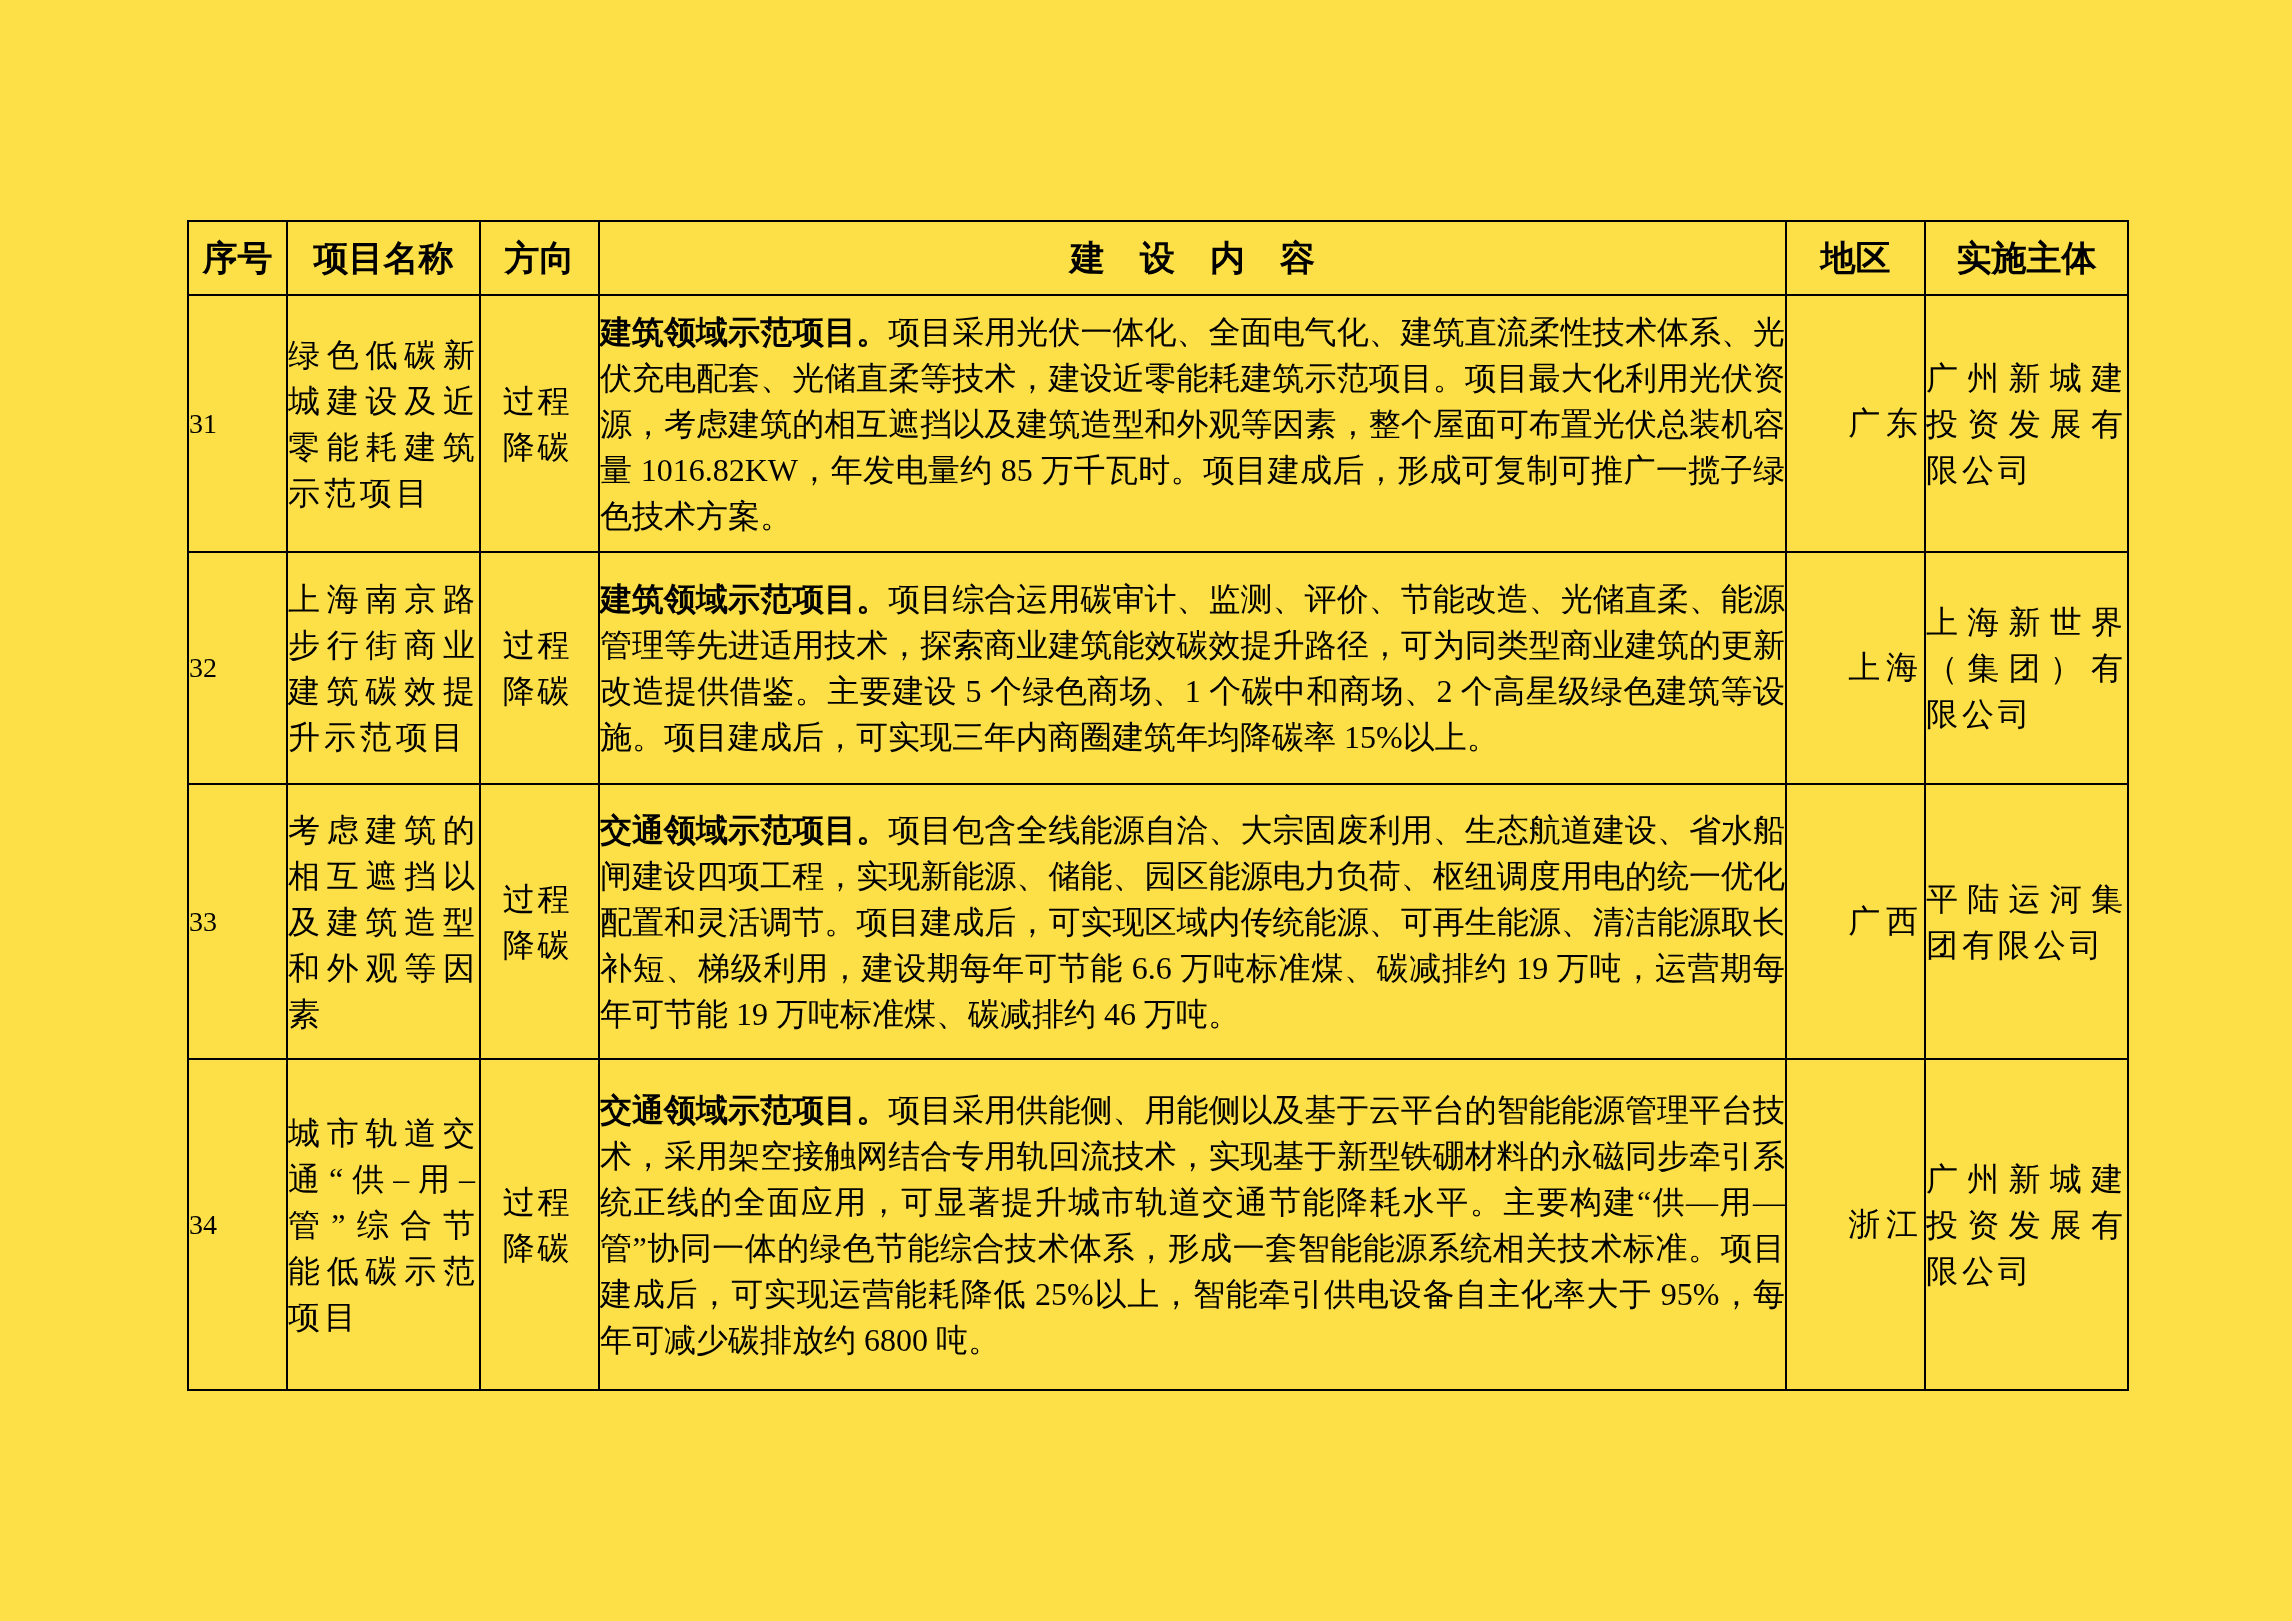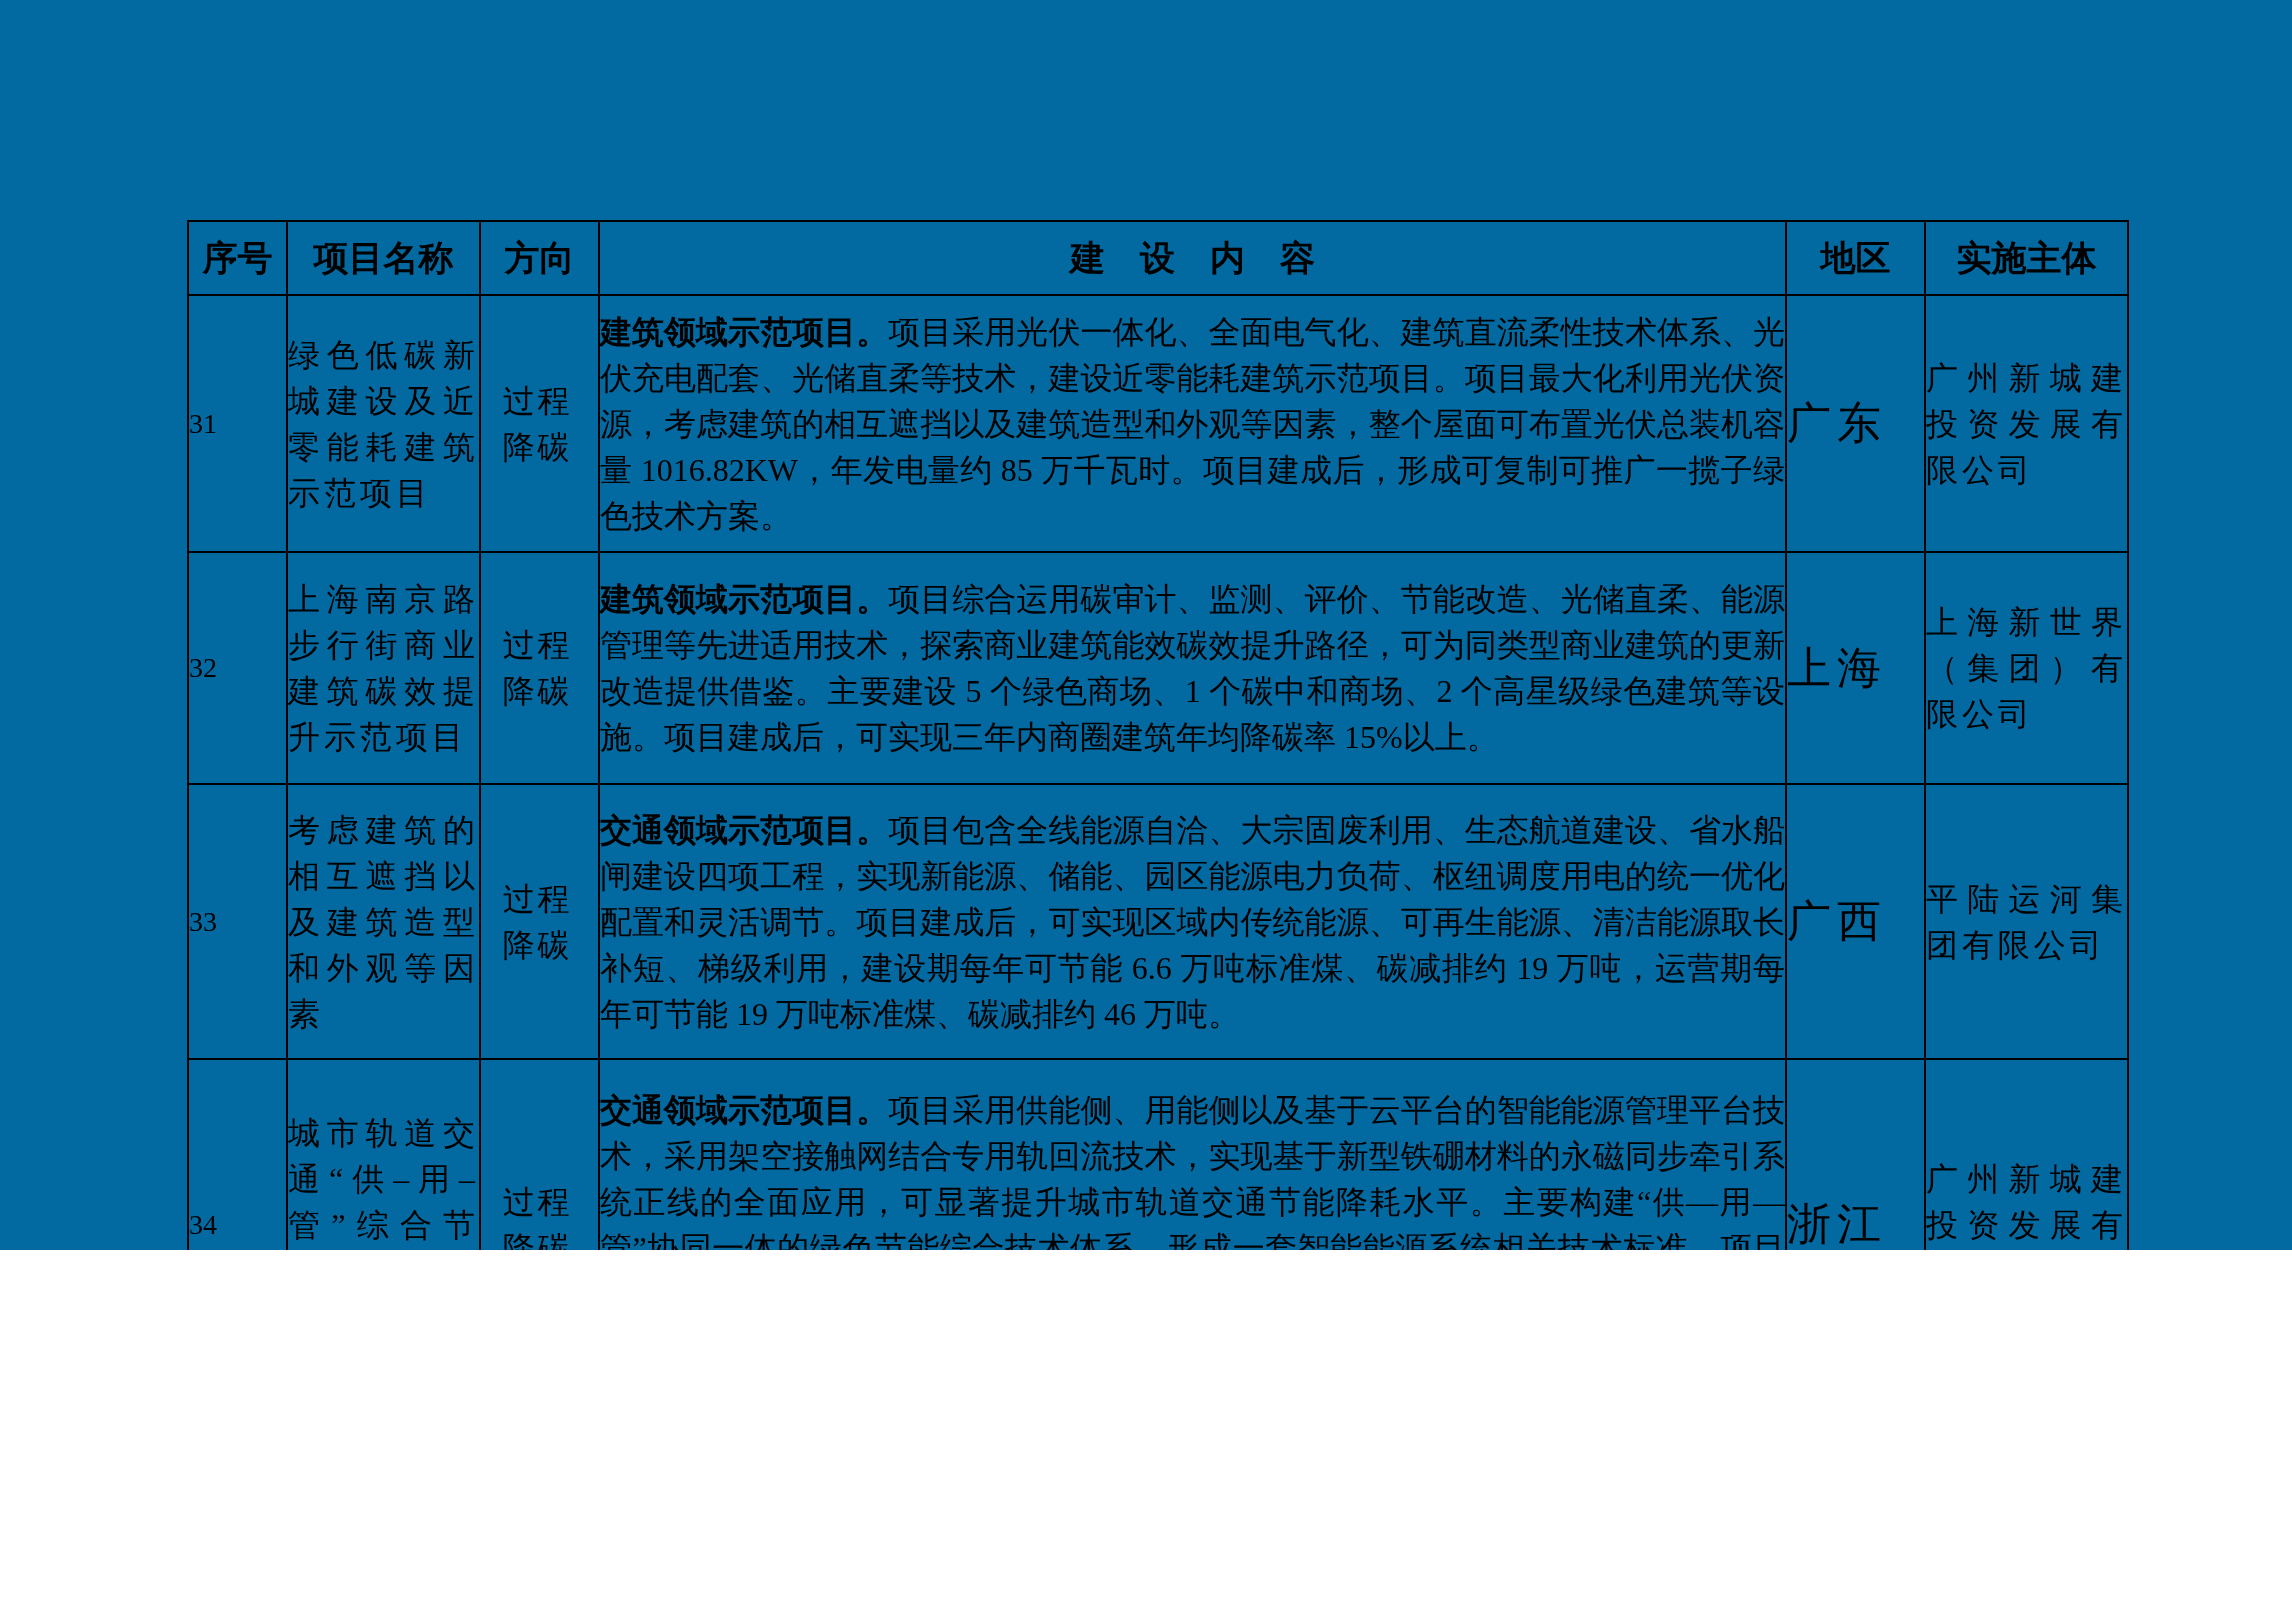--- a/index.html
+++ b/index.html
@@ -1,20 +1,20 @@
 <!DOCTYPE html>
 <html><head>
 <meta charset="utf-8">
 <style>
   html,body{margin:0;padding:0;background:#ffffff;}
   .page{
     position:relative;
     width:2293px;
-    height:1250px;
-    background:#0369a1;
+    height:1621px;
+    background:#fde047;
     overflow:hidden;
     font-family:"Liberation Serif","DejaVu Serif",serif;
     color:#000;
   }
   .table-wrap{
     position:absolute;
     left:187px;
     top:220px;
     width:1940px;
   }
@@ -81,23 +81,23 @@
     padding:0 9.8px 0 11.8px;
     text-align:justify;
     text-justify:inter-ideograph;
   }
   td.content .lead{
     font-family:"Liberation Sans","DejaVu Sans",sans-serif;
     font-weight:700;
     margin-top:16px;
   }
   td.region{
-    font-size:44px;
+    font-size:32px;
     letter-spacing:5.9px;
-    text-align:left;
+    text-align:right;
     white-space:nowrap;
   }
   td.entity{
     font-size:32px;
     line-height:46px;
     letter-spacing:3.9px;
     padding:0 5.9px;
     text-align:justify;
     text-justify:inter-character;
   }

